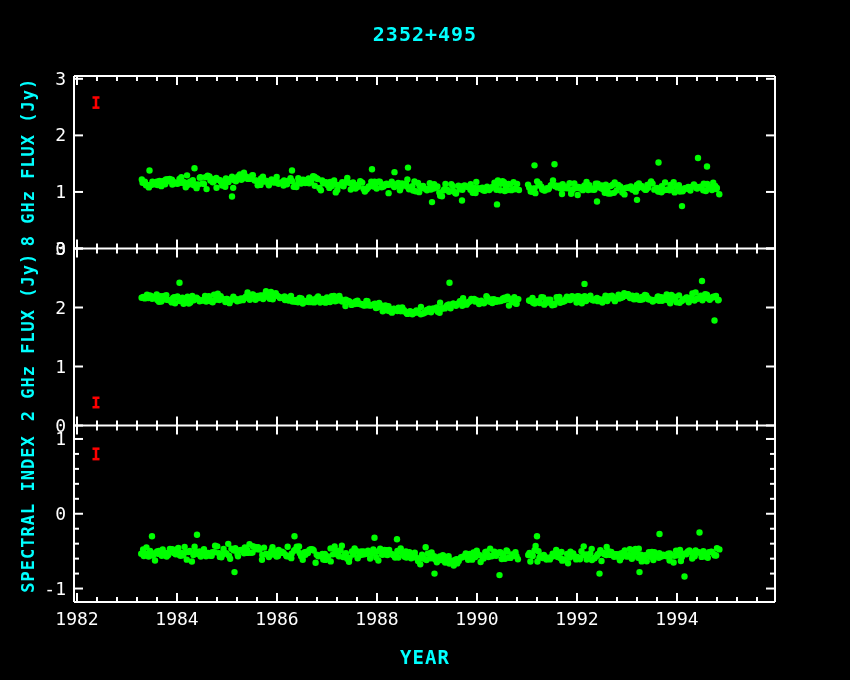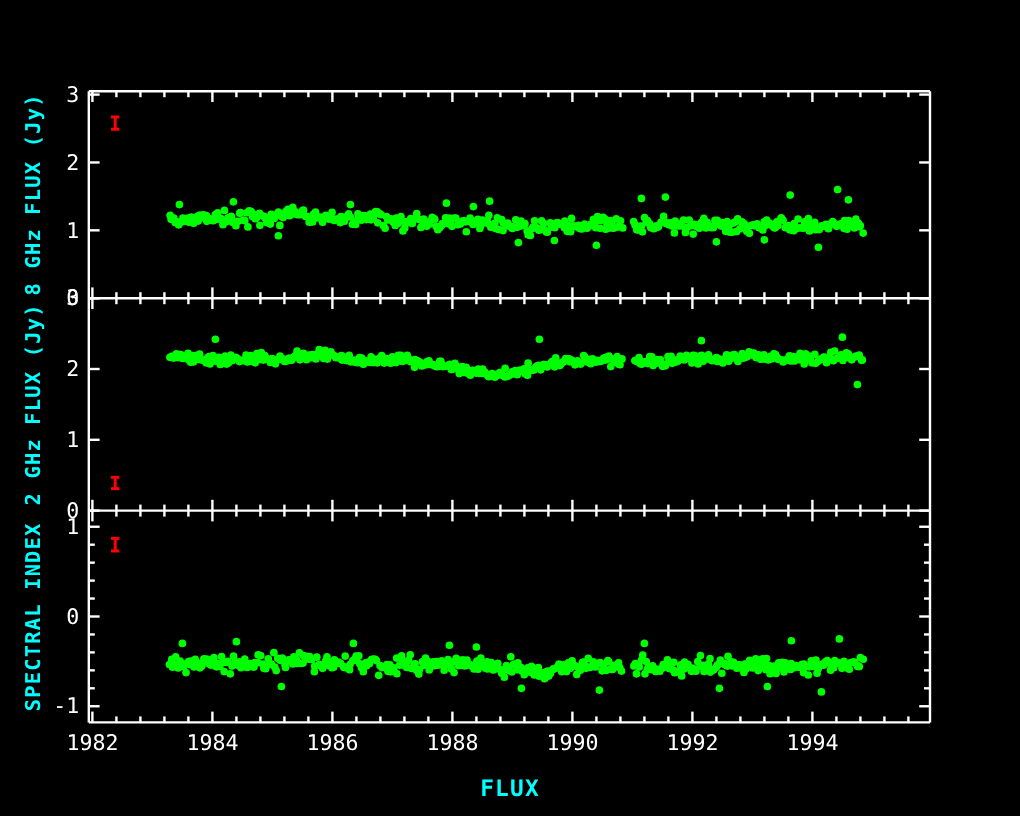--- a/index.html
+++ b/index.html
@@ -11,20 +11,21 @@
           font-size:19px;font-weight:bold;letter-spacing:1px;color:#00ffff;}
   .ylabel{position:absolute;left:28px;color:#00ffff;font-size:17px;font-weight:bold;
           white-space:nowrap;transform:translate(-50%,-50%) rotate(-90deg);letter-spacing:1px;}
   svg{position:absolute;top:0;left:0;}
   text.tick{font-family:"DejaVu Sans Mono","Liberation Mono",monospace;font-size:18px;fill:#fff;}
 </style>
 </head>
 <body>
 
 <div id="figure">
+  <div class="title">2352+495</div>
   <svg id="plot" width="850" height="680">
       <g>
         <line x1="74" y1="76" x2="775" y2="76" stroke="#ffffff" stroke-width="2"></line>
         <line x1="74" y1="602" x2="775" y2="602" stroke="#ffffff" stroke-width="2"></line>
         <line x1="74" y1="76" x2="74" y2="602" stroke="#ffffff" stroke-width="2"></line>
         <line x1="775" y1="76" x2="775" y2="602" stroke="#ffffff" stroke-width="2"></line>
         <line x1="74" y1="248.5" x2="775" y2="248.5" stroke="#ffffff" stroke-width="2"></line>
         <line x1="74" y1="425.5" x2="775" y2="425.5" stroke="#ffffff" stroke-width="2"></line>
       </g>
       <g>
@@ -1565,14 +1566,14 @@
       </g>
       <g>
         <line x1="96.00000000000276" y1="459.15466101694915" x2="96.00000000000276" y2="448.6843220338983" stroke="#ff0000" stroke-width="2.5"></line>
         <line x1="92.50000000000276" y1="459.15466101694915" x2="99.50000000000276" y2="459.15466101694915" stroke="#ff0000" stroke-width="2.5"></line>
         <line x1="92.50000000000276" y1="448.6843220338983" x2="99.50000000000276" y2="448.6843220338983" stroke="#ff0000" stroke-width="2.5"></line>
       </g>
     </svg>
   <div class="ylabel" style="top:162px;">8 GHz FLUX (Jy)</div>
   <div class="ylabel" style="top:337px;">2 GHz FLUX (Jy)</div>
   <div class="ylabel" style="top:514px;">SPECTRAL INDEX</div>
-  <div class="xlabel">FLUX</div>
+  <div class="xlabel">YEAR</div>
 </div>
 
 </body></html>

